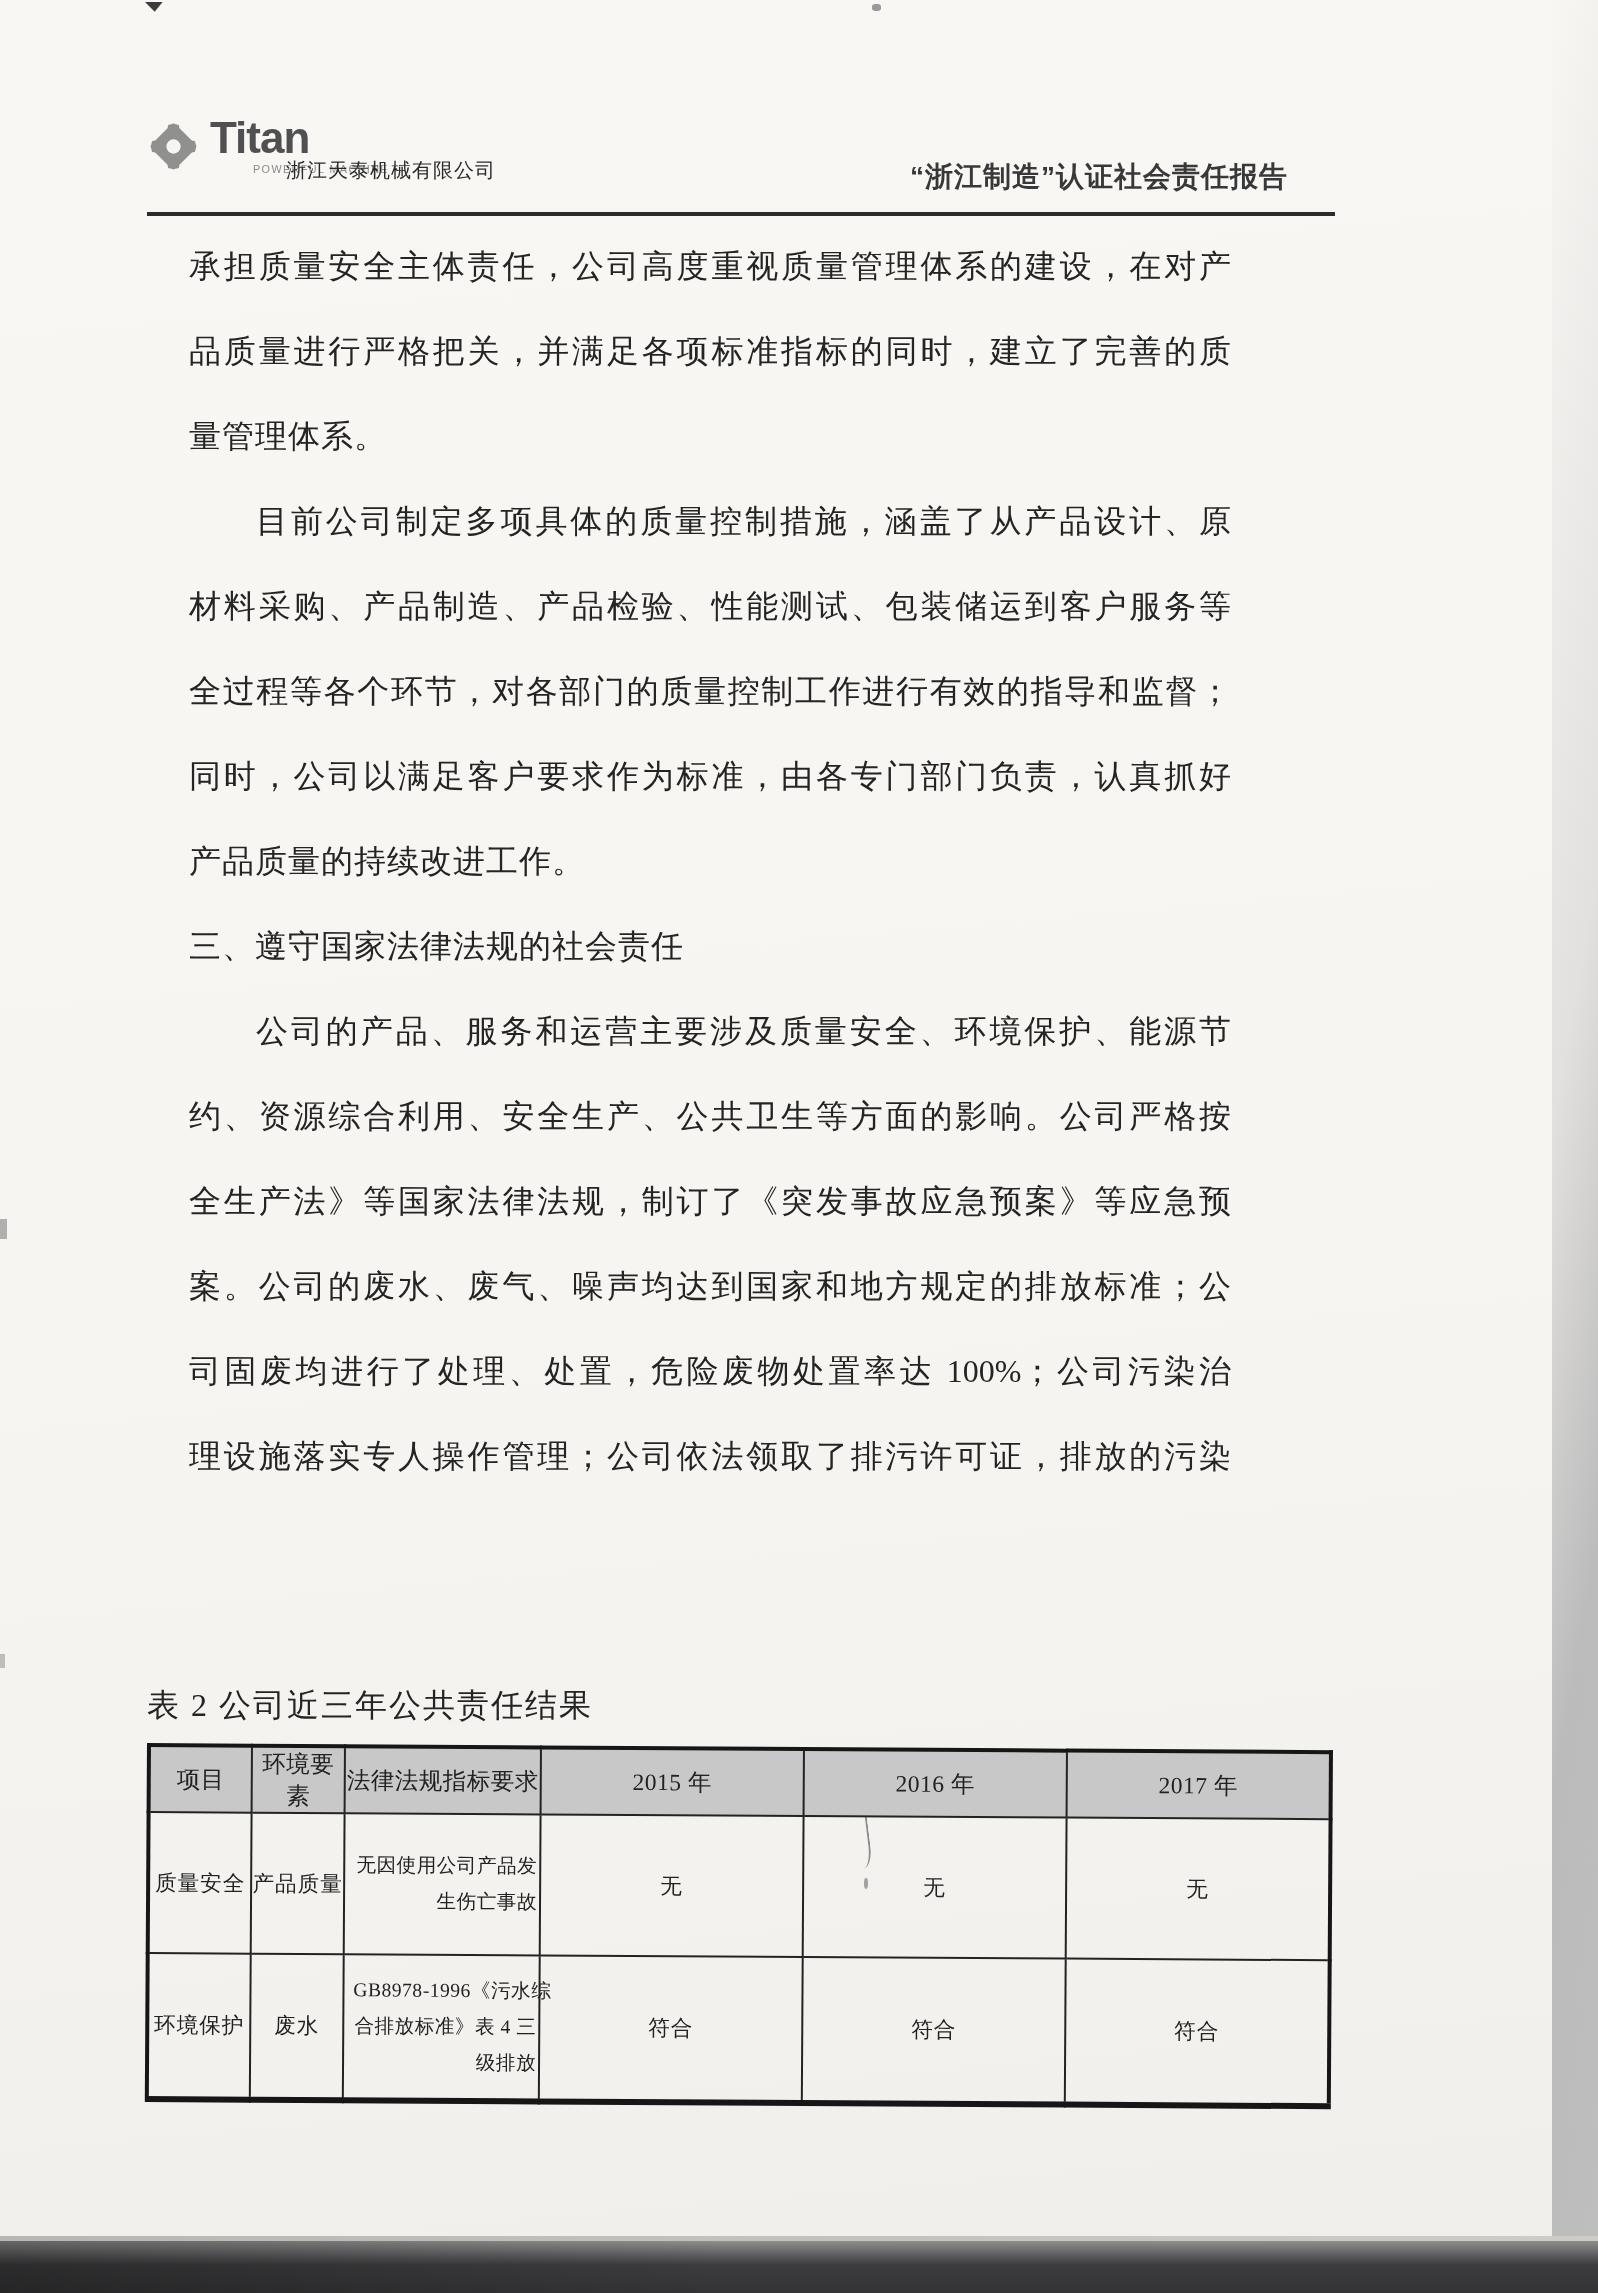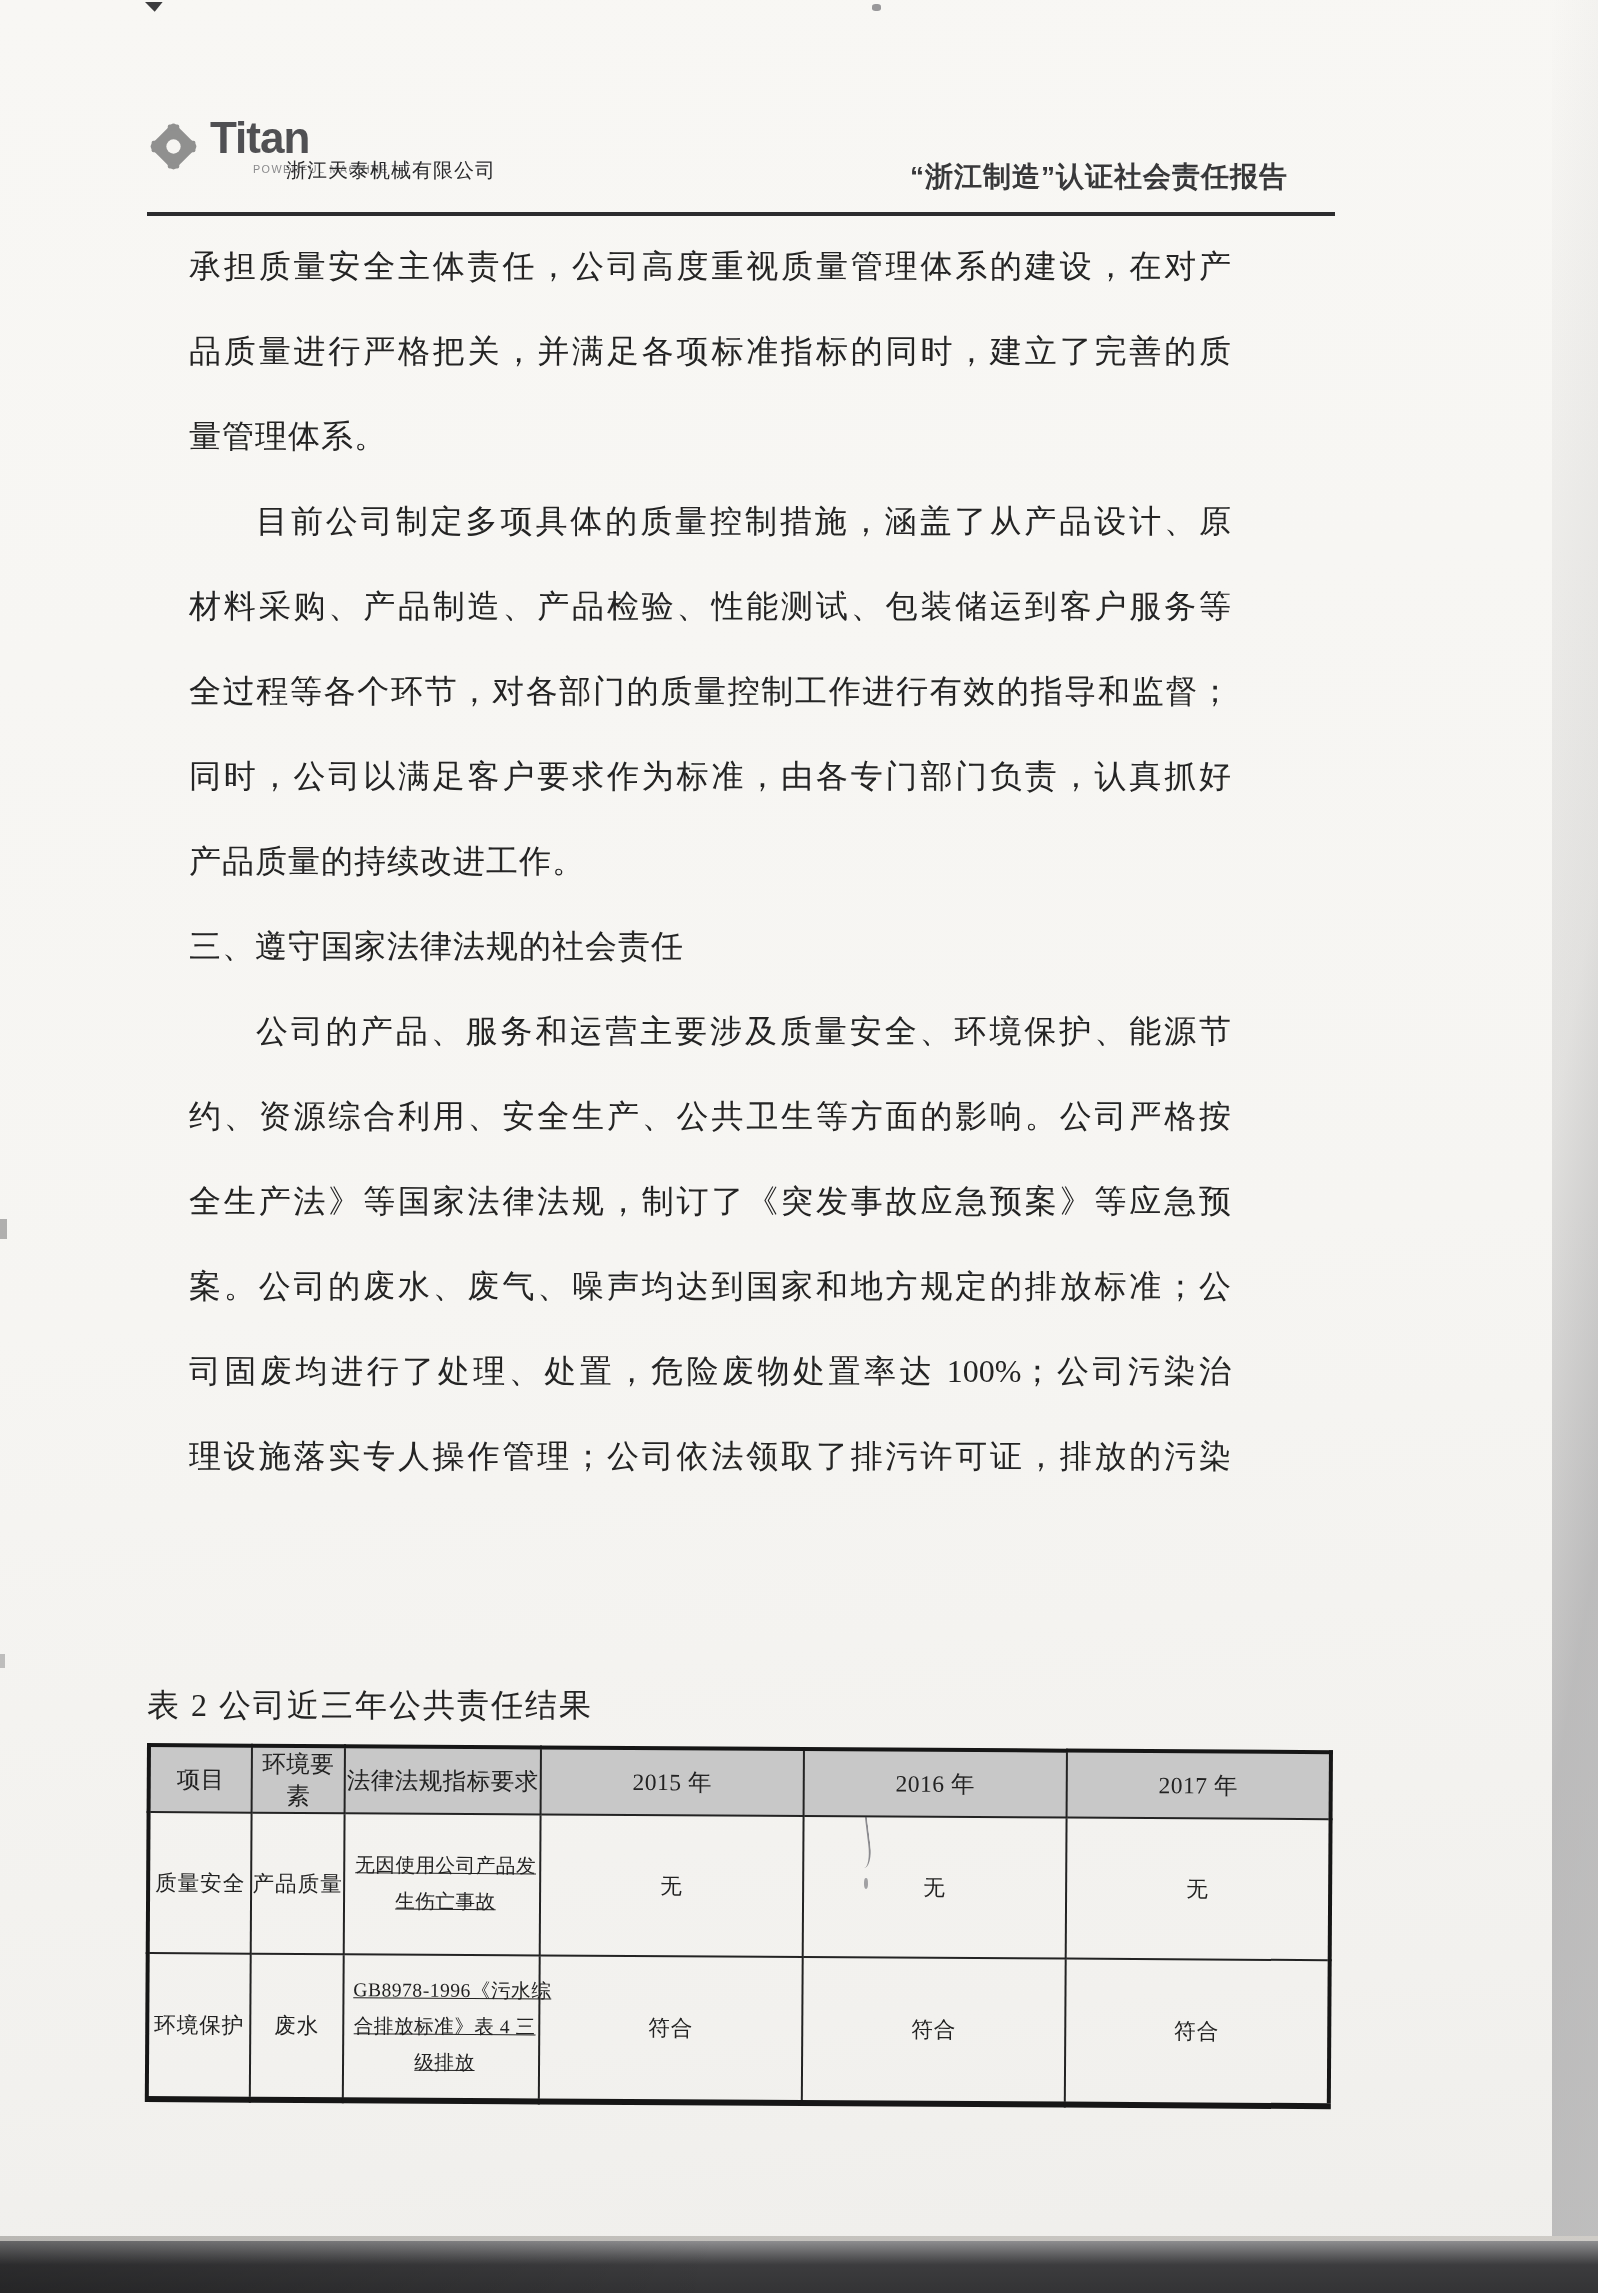--- a/index.html
+++ b/index.html
@@ -42,21 +42,21 @@
          transform:rotate(0.35deg);transform-origin:0 0;
          font-size:21.6px;color:#222;}
   .report-table{border:4.9px solid #161616;border-bottom-width:6.9px;}
   .report-table th,.report-table td{border:2.9px solid #232323;text-align:center;
          font-weight:normal;letter-spacing:1px;padding:0;}
   .report-table thead th{background:#c8c8c8;height:63px;font-size:23.5px;letter-spacing:0.5px;}
   .report-table tbody tr.r1 td{height:127px;}
   .report-table tbody tr.r2 td{height:130px;}
   .col1{width:103px;} .col2{width:93px;} .col3{width:196px;}
   .col4{width:263px;} .col5{width:263px;} .col6{width:264px;}
-  td.col-desc{text-align:center;padding:5.9px 2px 5.9px 8.8px;text-decoration:underline;}
+  td.col-desc{text-align:right;padding:5.9px 2px 5.9px 8.8px;}
   .desc-line{font-size:19.6px;line-height:36px;white-space:nowrap;letter-spacing:0.5px;}
 
   
   .pen-mark{position:absolute;left:857px;top:1817px;width:10.8px;height:51px;
          border-right:2.9px solid rgba(70,70,78,.6);
          border-radius:0 0 70% 0 / 0 0 45% 0;transform:rotate(-7deg);}
   .pen-dot{position:absolute;left:864px;top:1878px;width:3.9px;height:10.8px;
          background:rgba(80,80,88,.5);border-radius:50%;}
   .speck-tl{position:absolute;left:145px;top:2px;width:17.6px;height:9.8px;background:#3c3c3e;
          clip-path:polygon(0 0,100% 0,55% 100%);}

